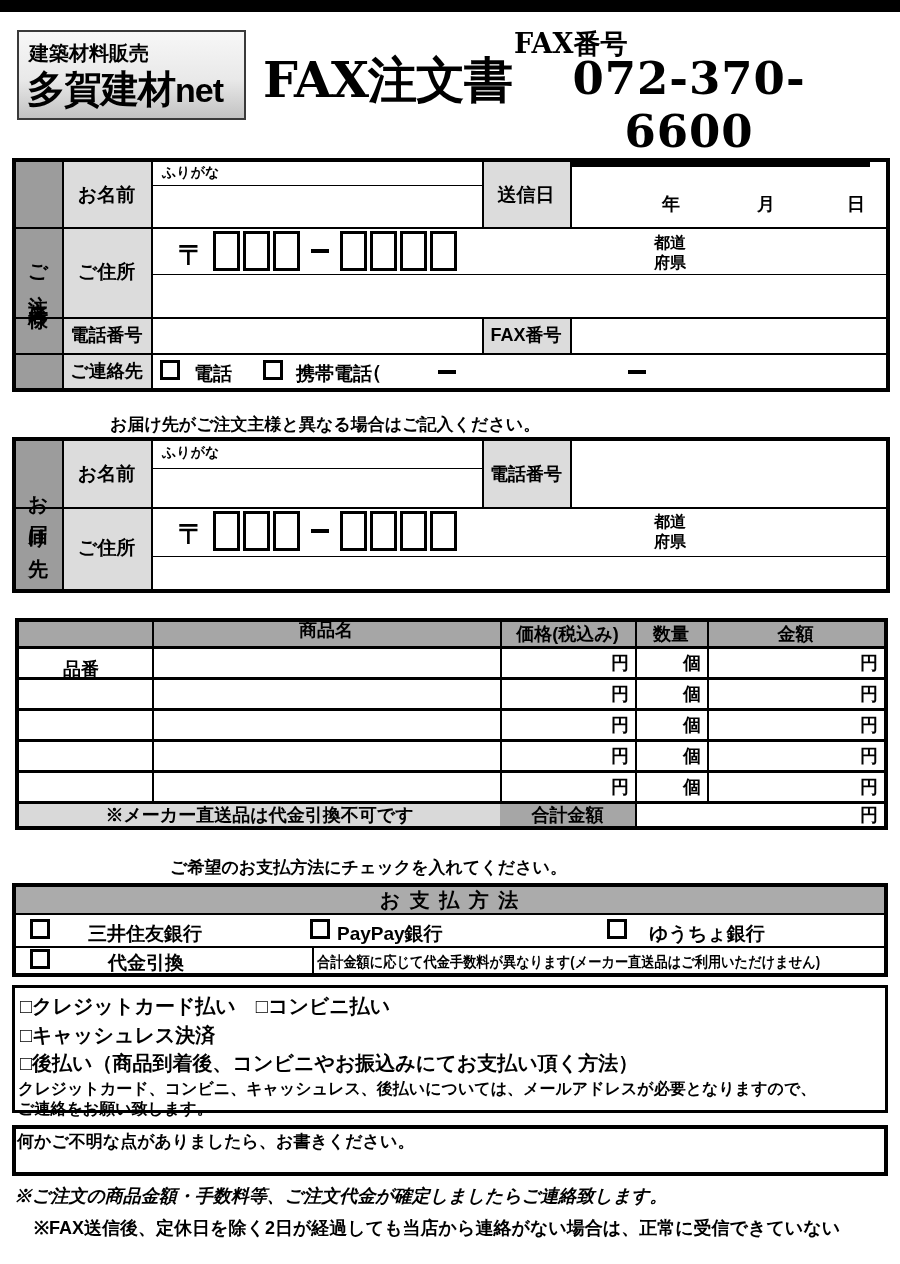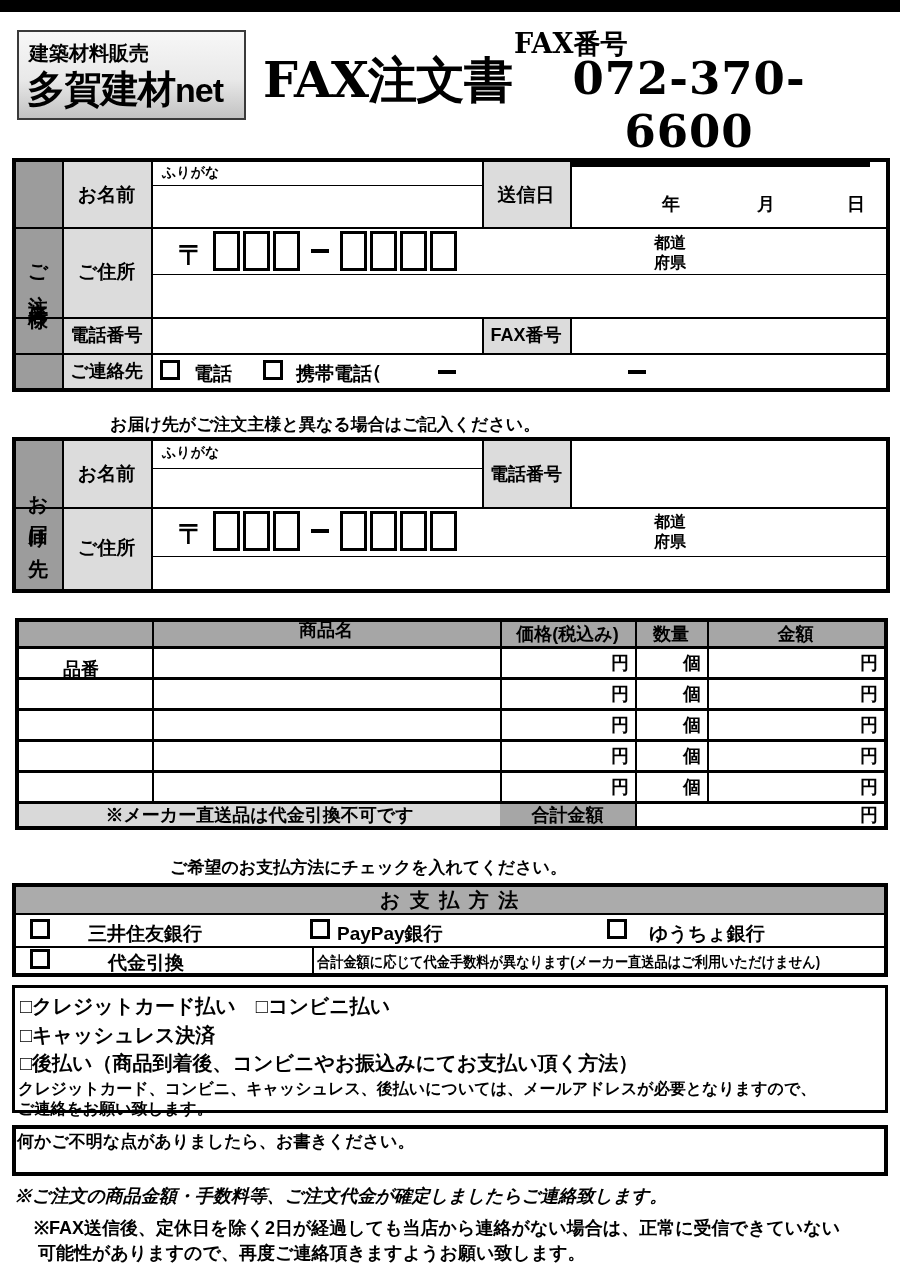--- a/index.html
+++ b/index.html
@@ -257,15 +257,14 @@
   <div class="abs" style="left:20px;top:993px;font-size:20px;">□クレジットカード払い　□コンビニ払い</div>
   <div class="abs" style="left:20px;top:1050px;font-size:20px;">□後払い（商品到着後、コンビニやお振込みにてお支払い頂く方法）</div>
   <div class="abs" style="left:18px;top:1079px;font-size:16px;">クレジットカード、コンビニ、キャッシュレス、後払いについては、メールアドレスが必要となりますので、</div>
   <div class="abs" style="left:18px;top:1099px;font-size:16px;">ご連絡をお願い致します。</div>
 
   <div class="abs" style="left:12px;top:1125px;width:876px;height:51px;border:4px solid #000;box-sizing:border-box;"></div>
   <div class="abs" style="left:17px;top:1130px;font-size:17px;text-align:right;">何かご不明な点がありましたら、お書きください。</div>
 
   <div class="abs" style="left:14px;top:1184px;font-size:18px;font-style:italic;">※ご注文の商品金額・手数料等、ご注文代金が確定しましたらご連絡致します。</div>
   <div class="abs" style="left:14px;top:1215px;font-size:18px;margin-left:20px;">※FAX送信後、定休日を除く2日が経過しても当店から連絡がない場合は、正常に受信できていない</div>
-  <div class="abs" style="left:38px;top:1241px;font-size:18px;">可能性がありますので、再度ご連絡頂きますようお願い致します。</div>
 
 </div>
 
 </body></html>

